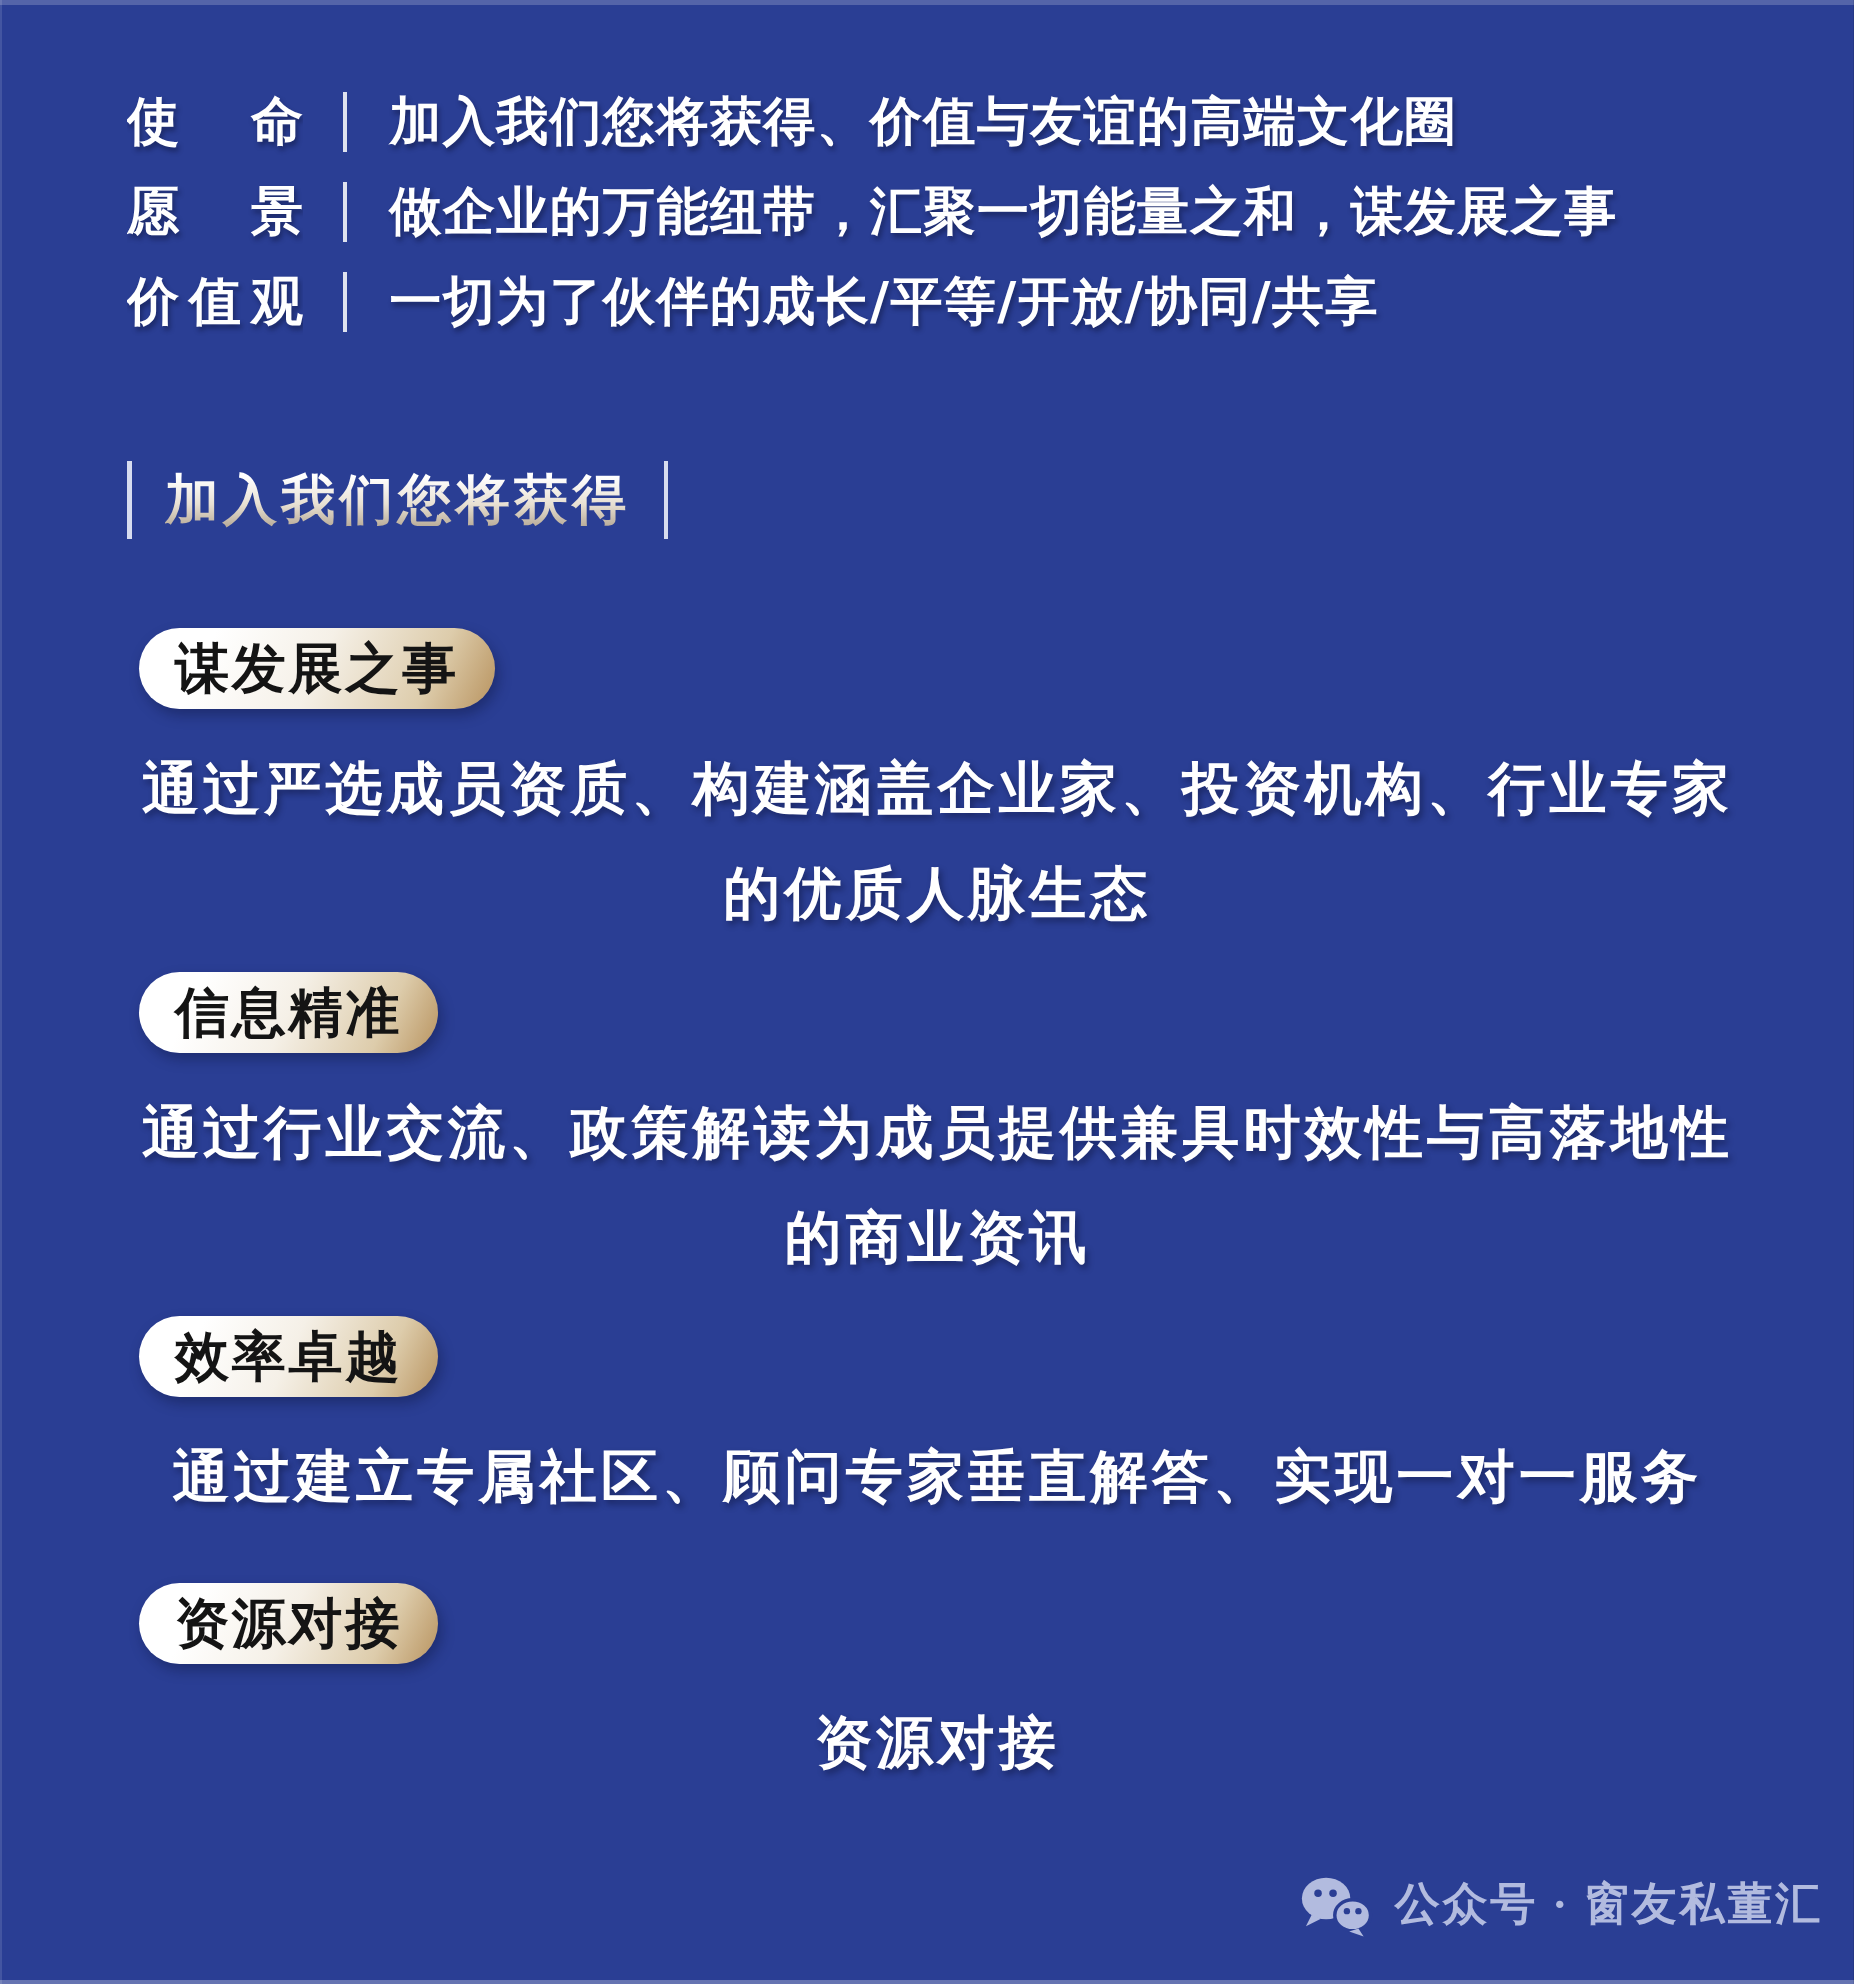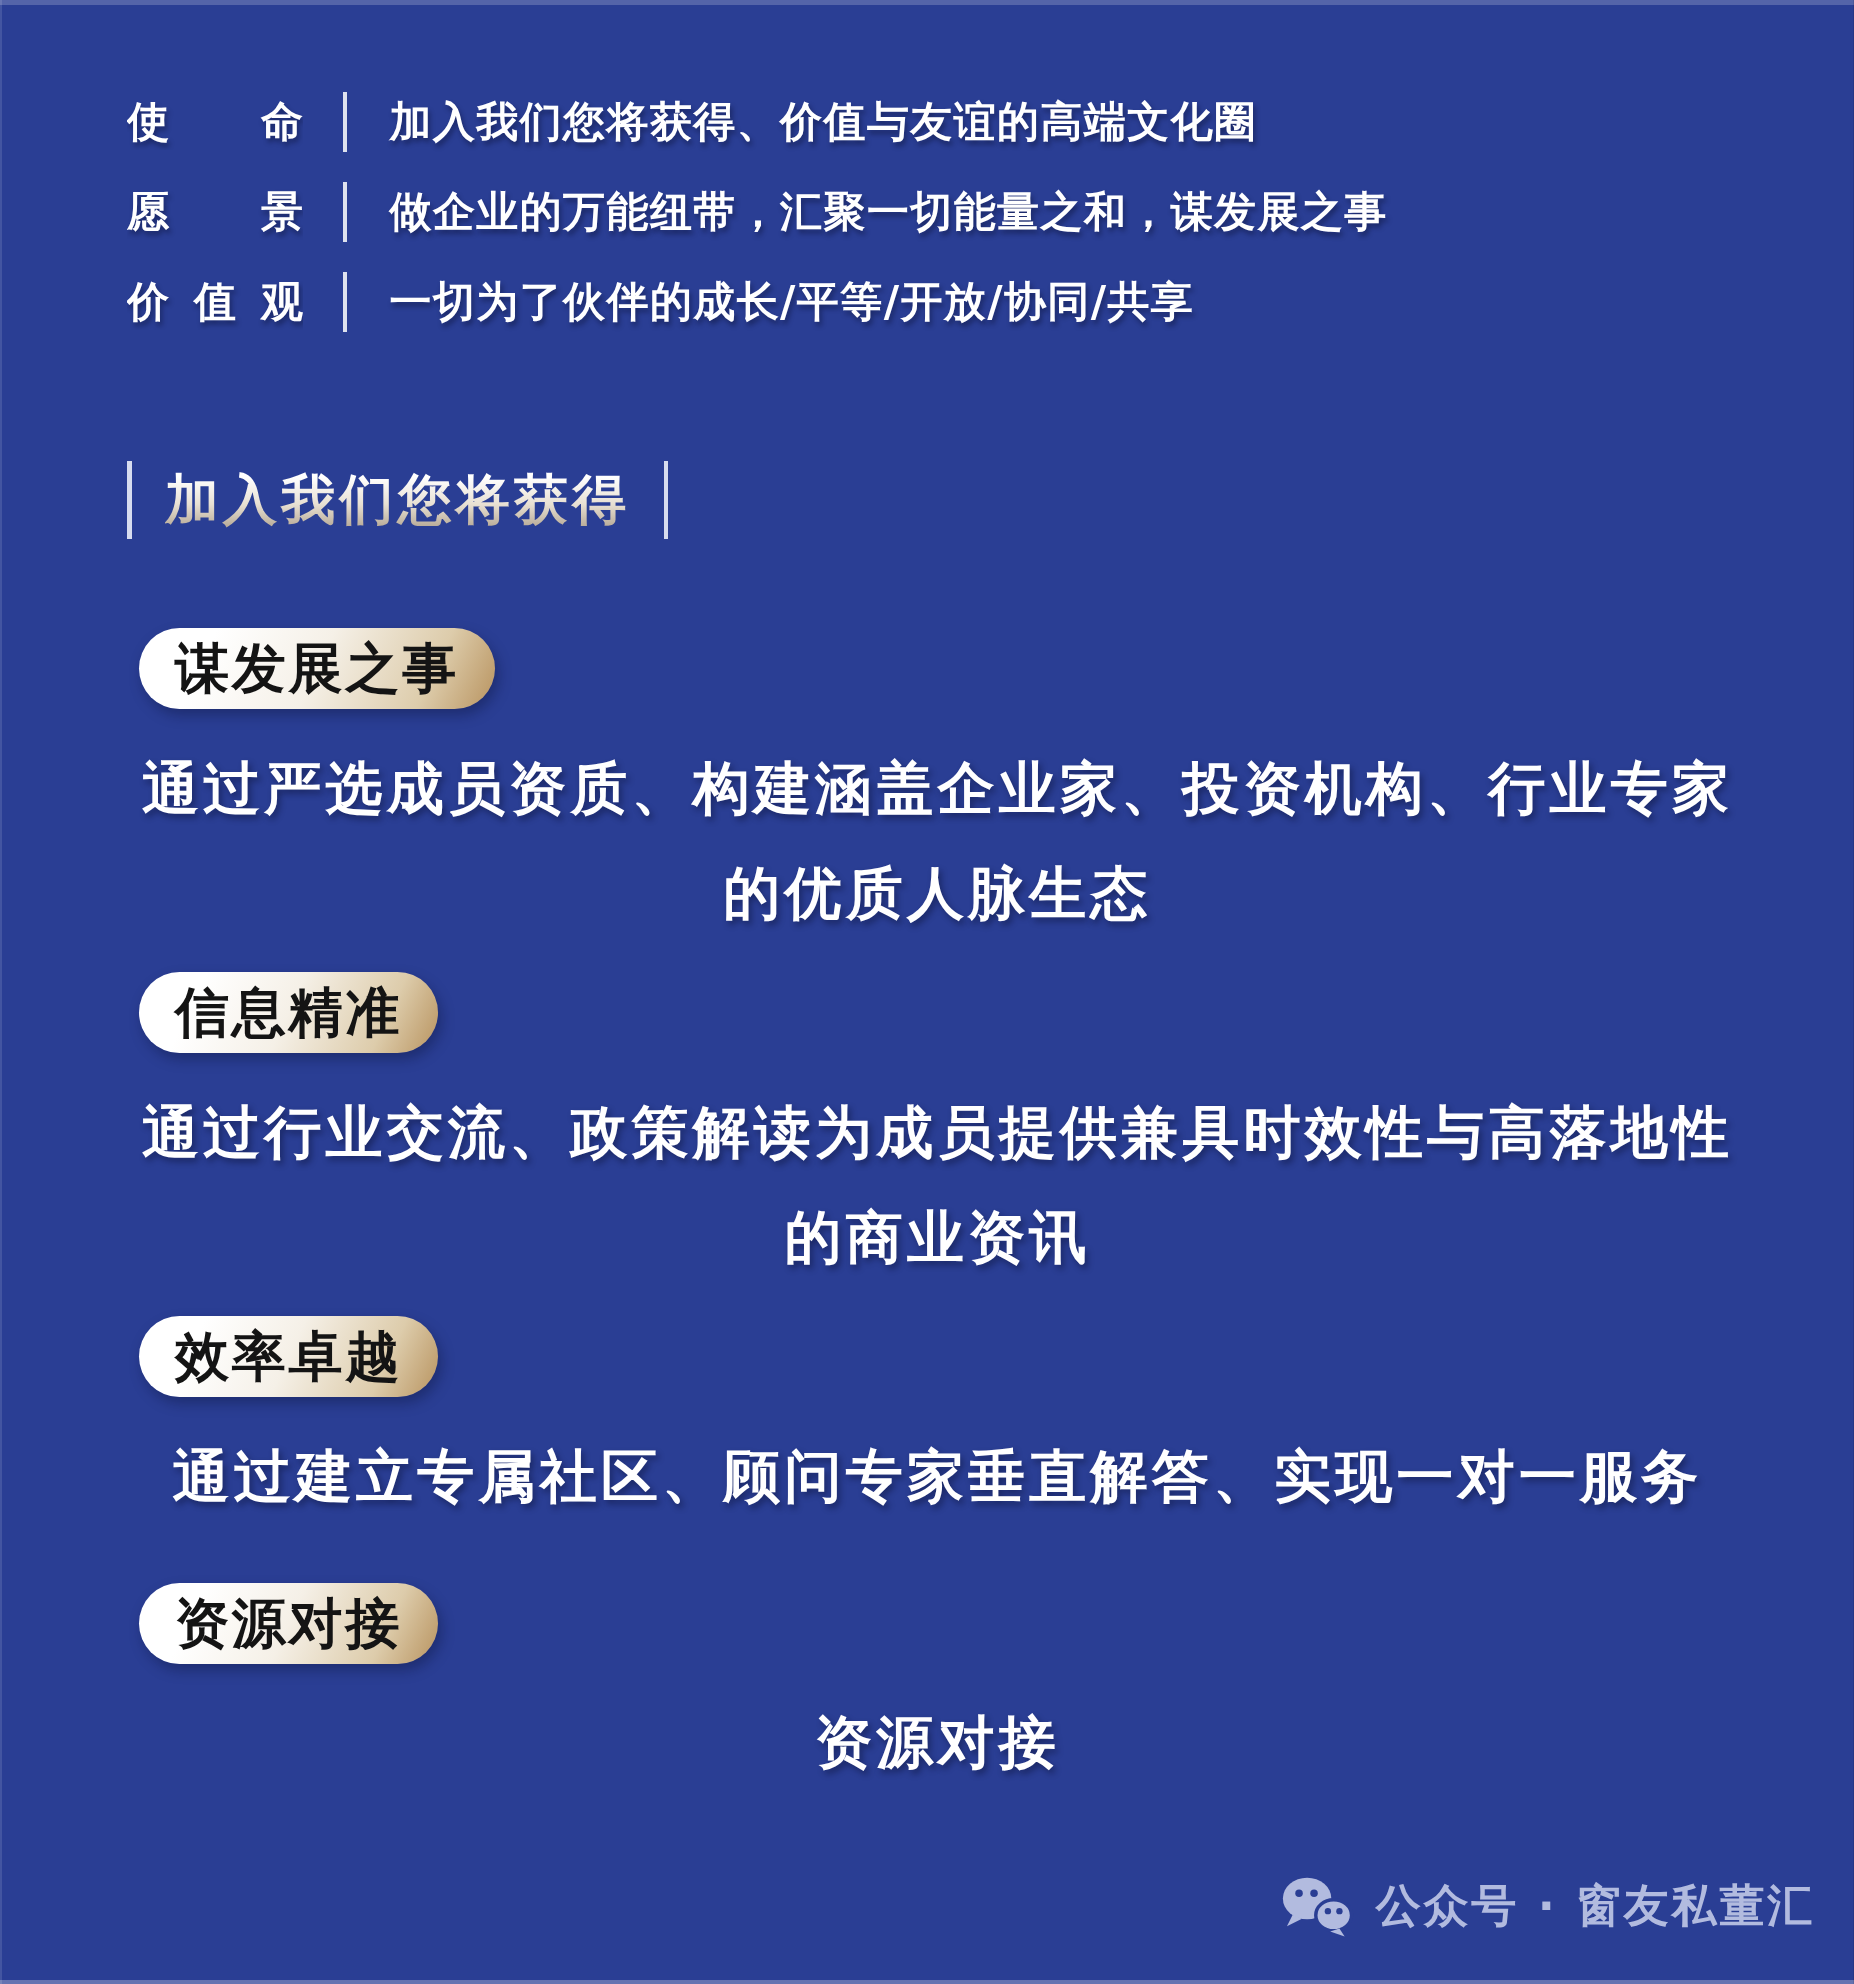--- a/index.html
+++ b/index.html
@@ -17,21 +17,21 @@
   .edge-top{top:0;left:0;right:0;height:4.9px;background:rgba(255,255,255,0.20);}
   .edge-bottom{bottom:0;left:0;right:0;height:4.9px;background:rgba(255,255,255,0.28);}
   .edge-left{top:0;bottom:0;left:0;width:2.1px;background:rgba(255,255,255,0.12);}
   .edge-right{top:0;bottom:0;right:0;width:2.1px;background:rgba(0,0,0,0.10);}
 
   
   .mission{padding:88px 0 0 127px;}
   .m-row{
     display:flex;align-items:center;
     height:68px;margin-bottom:22px;
-    font-size:42px;font-weight:700;
+    font-size:52px;font-weight:700;
     text-shadow:2.1px 3.5px 4.9px rgba(8,14,45,0.45);
   }
   .m-label{
     width:176px;flex:none;
     text-align:justify;text-align-last:justify;
     white-space:nowrap;overflow:hidden;
   }
   .m-sep{
     width:3.5px;height:60px;flex:none;
     margin:0 43px 0 40px;
@@ -77,23 +77,24 @@
     font-size:57px;font-weight:700;
     line-height:105px;letter-spacing:4.2px;
     text-shadow:2.8px 4.2px 6.3px rgba(8,14,45,0.45);
     text-align:center;
   }
   .body .line{white-space:nowrap;}
 
   
   .footer{
     position:absolute;
-    right:40px;bottom:47px;
-    display:flex;align-items:center;
+    right:32px;bottom:47px;
+    display:flex;align-items:flex-start;
     color:#b2bbdf;
+    font-family:Liberation Serif, serif;
   }
   .wechat-icon{width:75px;height:64px;flex:none;margin-right:21px;}
   .f-text{
     font-size:45px;font-weight:700;letter-spacing:2.8px;white-space:nowrap;
   }
 </style>
 </head>
 <body>
 
 <div class="canvas">

